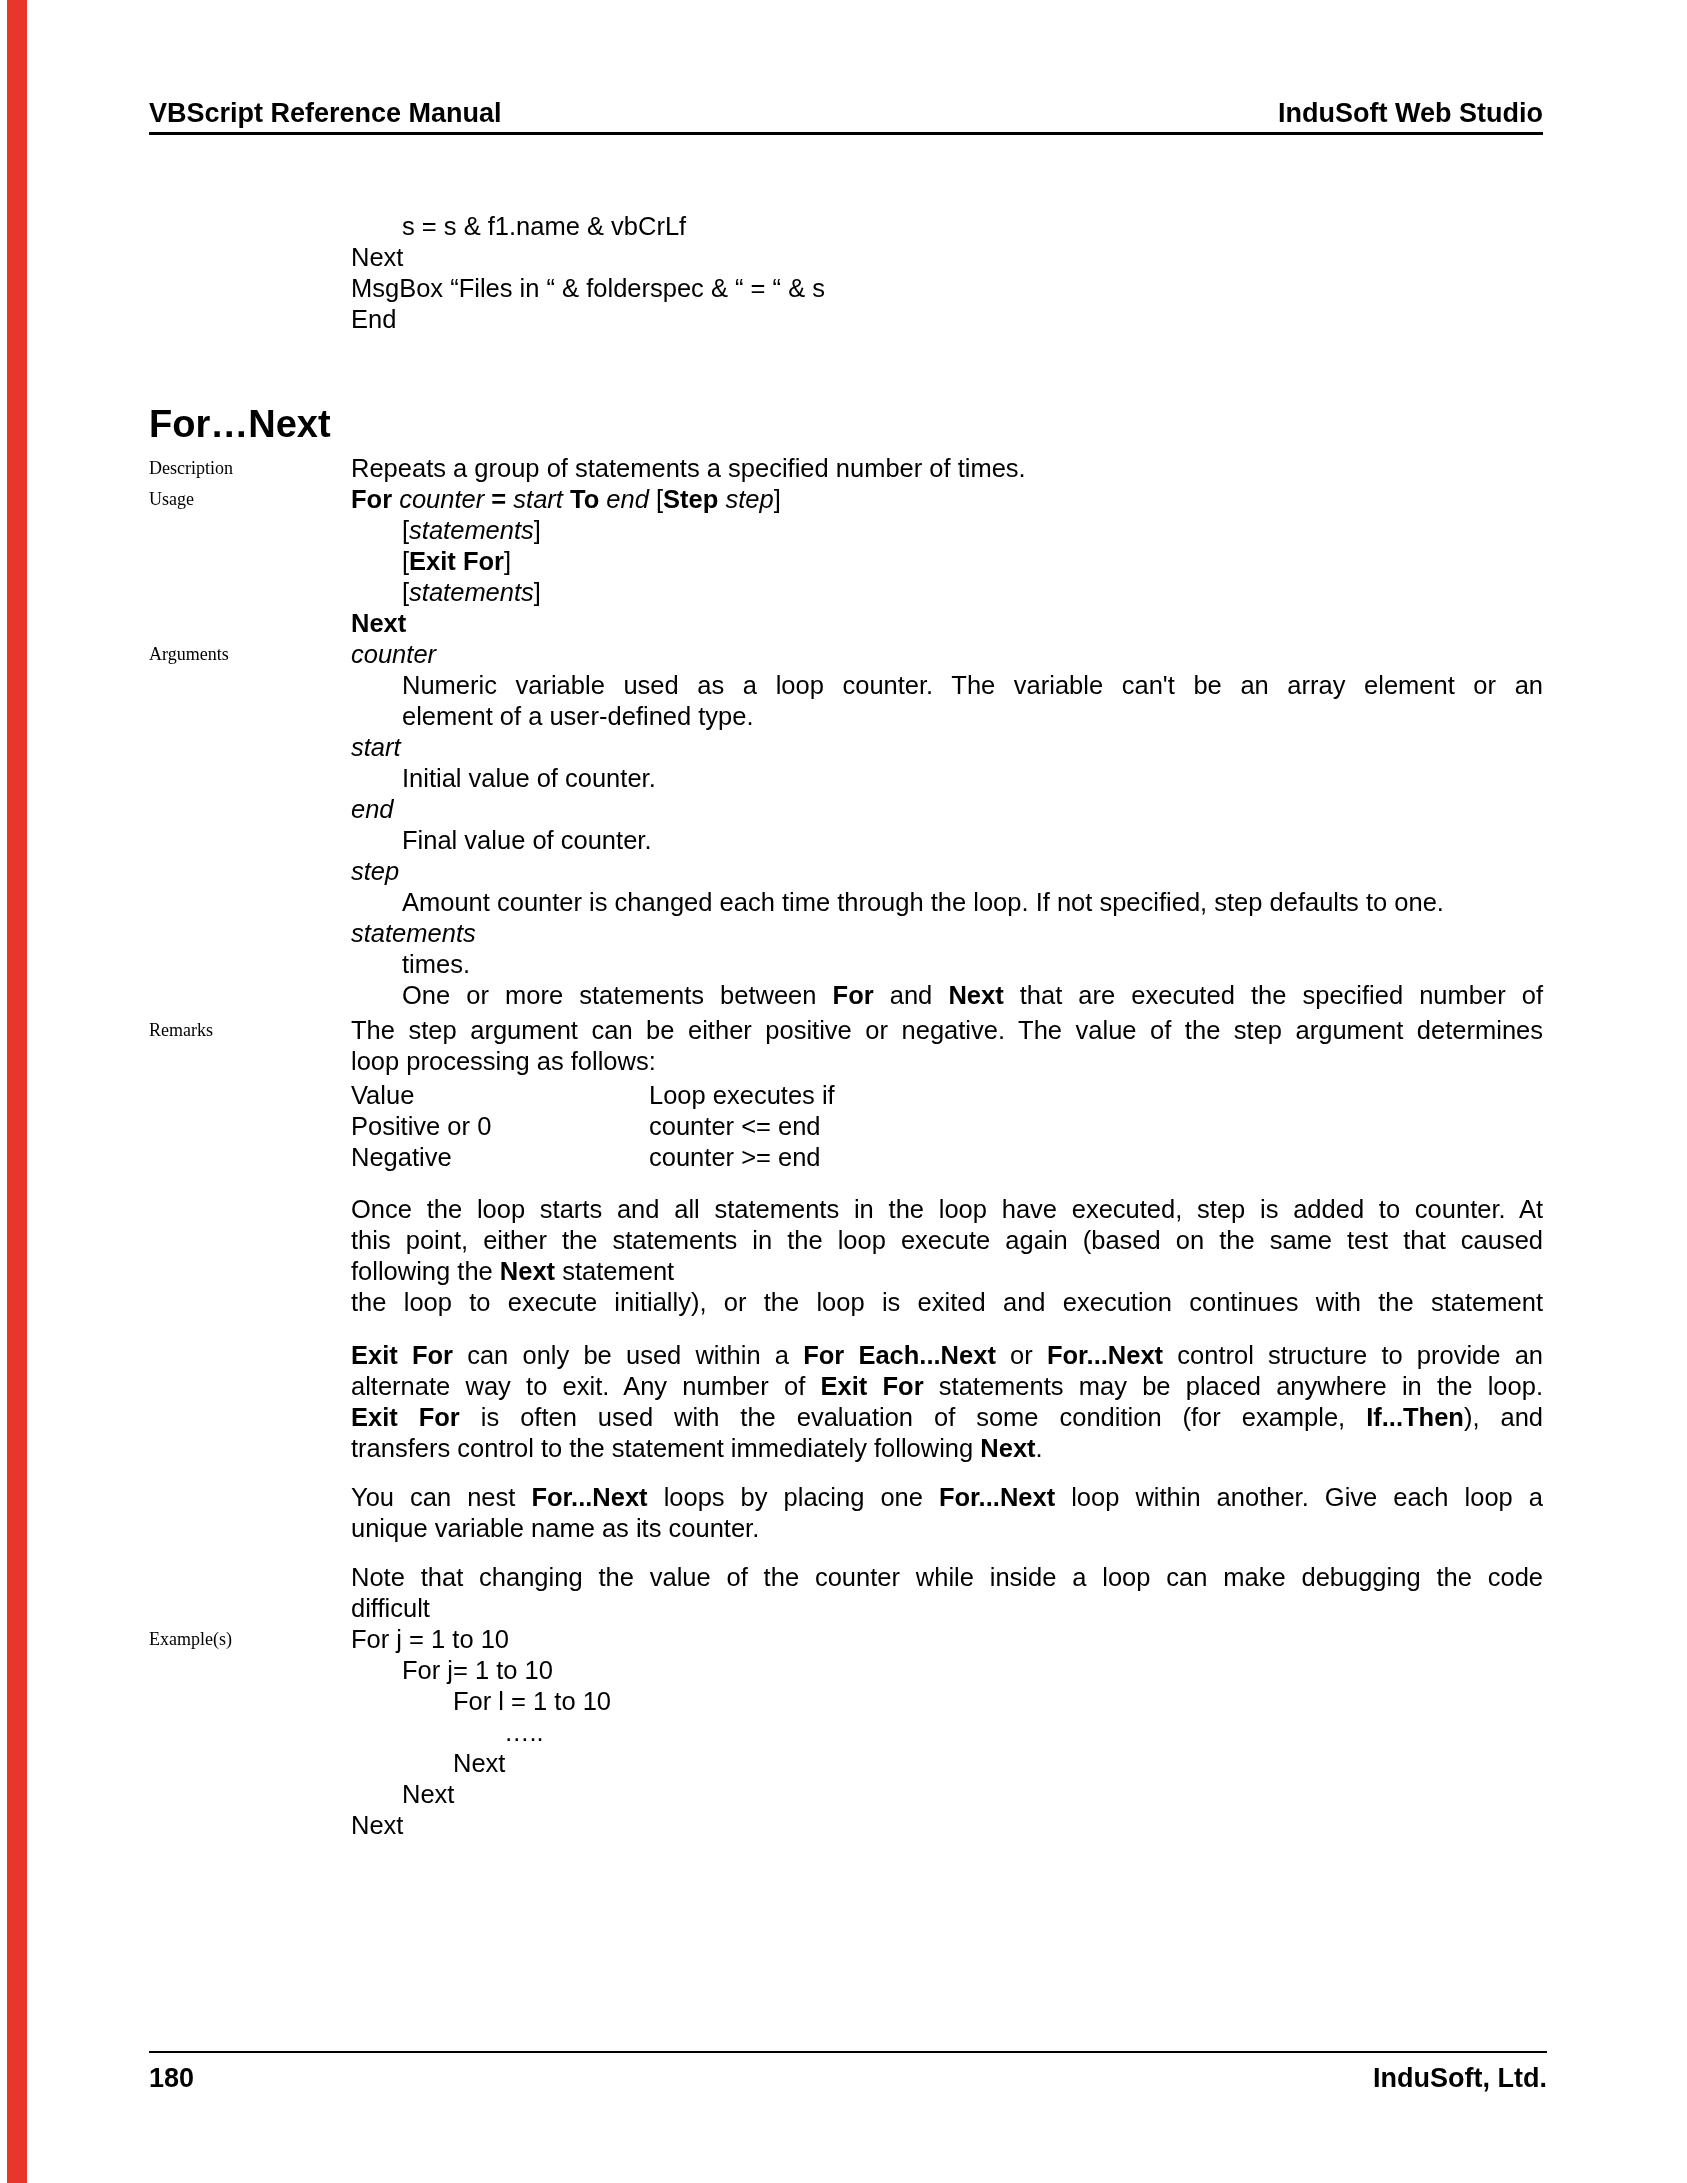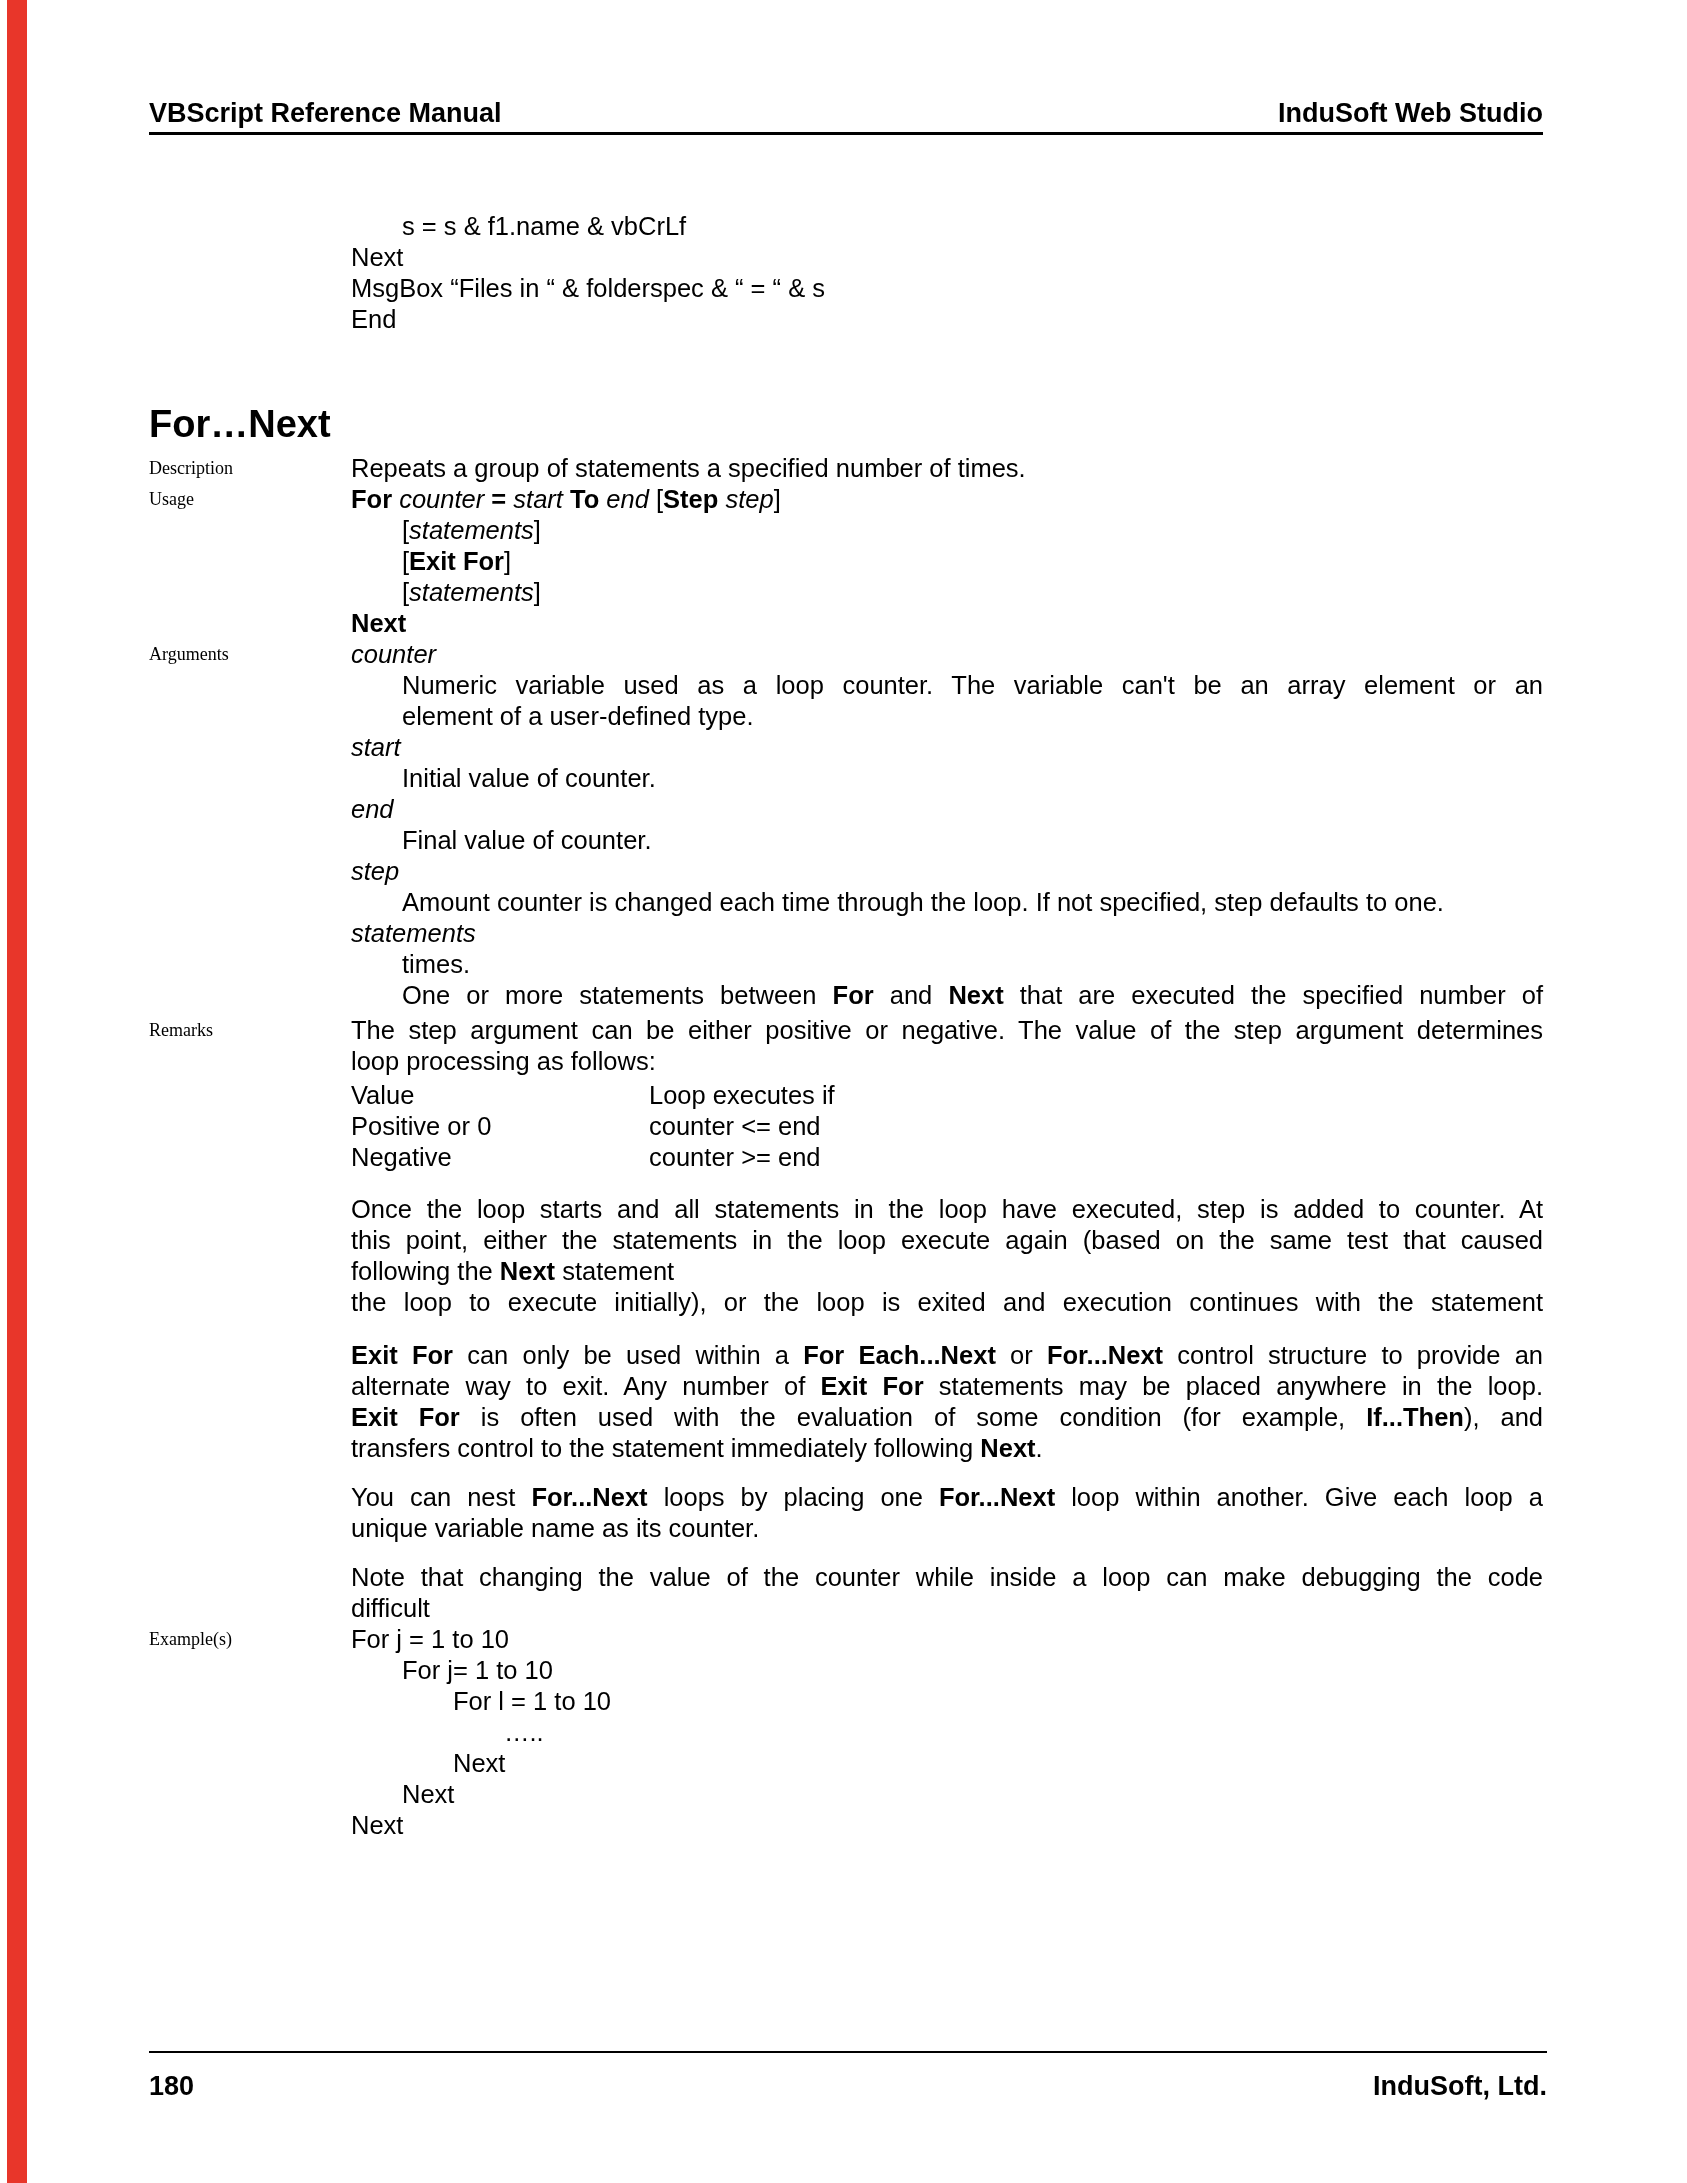--- a/index.html
+++ b/index.html
@@ -55,21 +55,21 @@
   .mt4  { margin-top: 3.3px; }
   .mt22 { margin-top: 18px; }
   .mt26 { margin-top: 21.4px; }
   .rtable { display: grid; grid-template-columns: 298px 1fr; margin-top: 3.3px; }
   .remarks-label { padding-top: 3.3px; }
   .page-footer {
     position: absolute;
     left: 149px; top: 2051px;
     width: 1398px;
     border-top: 2.5px solid #000;
-    padding-top: 17px;
+    padding-top: 9px;
     display: flex;
     justify-content: space-between;
     font-weight: bold;
     font-size: 27px;
     line-height: 33px;
     gap: 32px;
   }
 </style>
 </head>
 <body>

